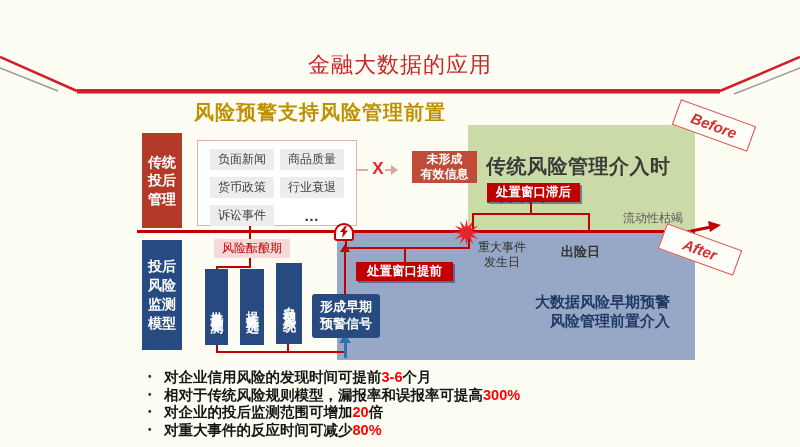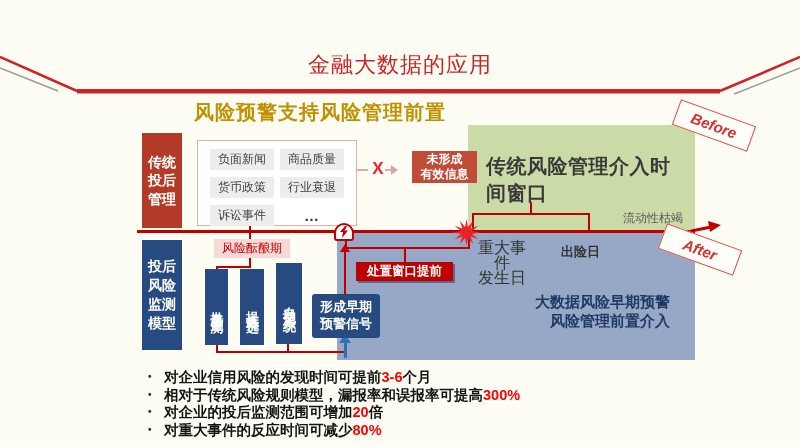--- a/index.html
+++ b/index.html
@@ -32,21 +32,21 @@
   .tick-late{left:530px;top:202px;width:2px;height:11px;background:#C00000;z-index:1;}
   .liquidity{left:623px;top:210px;font-size:12px;color:#595959;z-index:2;}
   .rot-tag{width:78px;height:25px;border:1.5px solid #E0493F;background:#FFFEF8;color:#D53030;font-weight:bold;
            font-style:italic;font-size:15px;display:flex;align-items:center;justify-content:center;z-index:3;}
   .before-tag{left:674px;top:112px;transform:rotate(20deg);}
   .after-tag{left:660px;top:236px;transform:rotate(20deg);}
   
   .timeline{left:137px;top:230px;width:558px;height:3px;background:#C00000;z-index:1;}
   .tl-arrow{left:691px;top:218px;z-index:1;}
   .gray-panel{left:337px;top:233px;width:358px;height:127px;background:#96A8C6;z-index:0;}
-  .major-event{left:472px;top:240px;width:60px;font-size:16px;line-height:15px;color:#33332F;text-align:center;z-index:2;}
+  .major-event{left:472px;top:240px;width:60px;font-size:12px;line-height:15px;color:#33332F;text-align:center;z-index:2;}
   .risk-day{left:561px;top:243px;font-size:13px;font-weight:bold;color:#33332F;z-index:2;}
   .bracket-early{left:345px;top:236px;width:121px;height:11px;border:2px solid #C00000;border-top:none;z-index:1;}
   .tick-early{left:404px;top:247px;width:2px;height:15px;background:#C00000;z-index:1;}
   .advance-chip{left:356px;top:262px;width:97px;height:19px;line-height:19px;}
   .bigdata-text{left:420px;top:292px;width:250px;text-align:right;font-size:15px;font-weight:bold;color:#1F3864;line-height:19px;z-index:2;}
   
   .model-box{left:142px;top:240px;width:40px;height:110px;background:#274B80;color:#fff;font-weight:bold;font-size:14px;
              line-height:1.35;display:flex;align-items:center;justify-content:center;text-align:center;z-index:2;}
   .brew-chip{left:214px;top:239px;width:76px;height:19px;background:#F7D9D8;color:#C00000;font-size:12px;
              line-height:19px;text-align:center;z-index:2;}
@@ -107,20 +107,21 @@
   </div>
   <div class="abs dash1"></div>
   <div class="abs x-mark">X</div>
   <div class="abs dash2"></div>
   <div class="abs dash-arrow"></div>
   <div class="abs no-info pre">未形成
 有效信息</div>
 
   <div class="abs green-panel"></div>
   <div class="abs green-title">传统风险管理介入时间窗口</div>
+  <div class="abs red-chip lag-chip">处置窗口滞后</div>
   <div class="abs bracket-late"></div>
   <div class="abs tick-late"></div>
   <div class="abs liquidity">流动性枯竭</div>
   <div class="abs rot-tag before-tag">Before</div>
 
   <div class="abs timeline"></div>
   <svg class="abs tl-arrow" width="32" height="18">
     <line x1="0" y1="13" x2="20" y2="9" stroke="#C00000" stroke-width="3"></line>
     <polygon points="17,3 30,7 19,14" fill="#C00000"></polygon>
   </svg>

